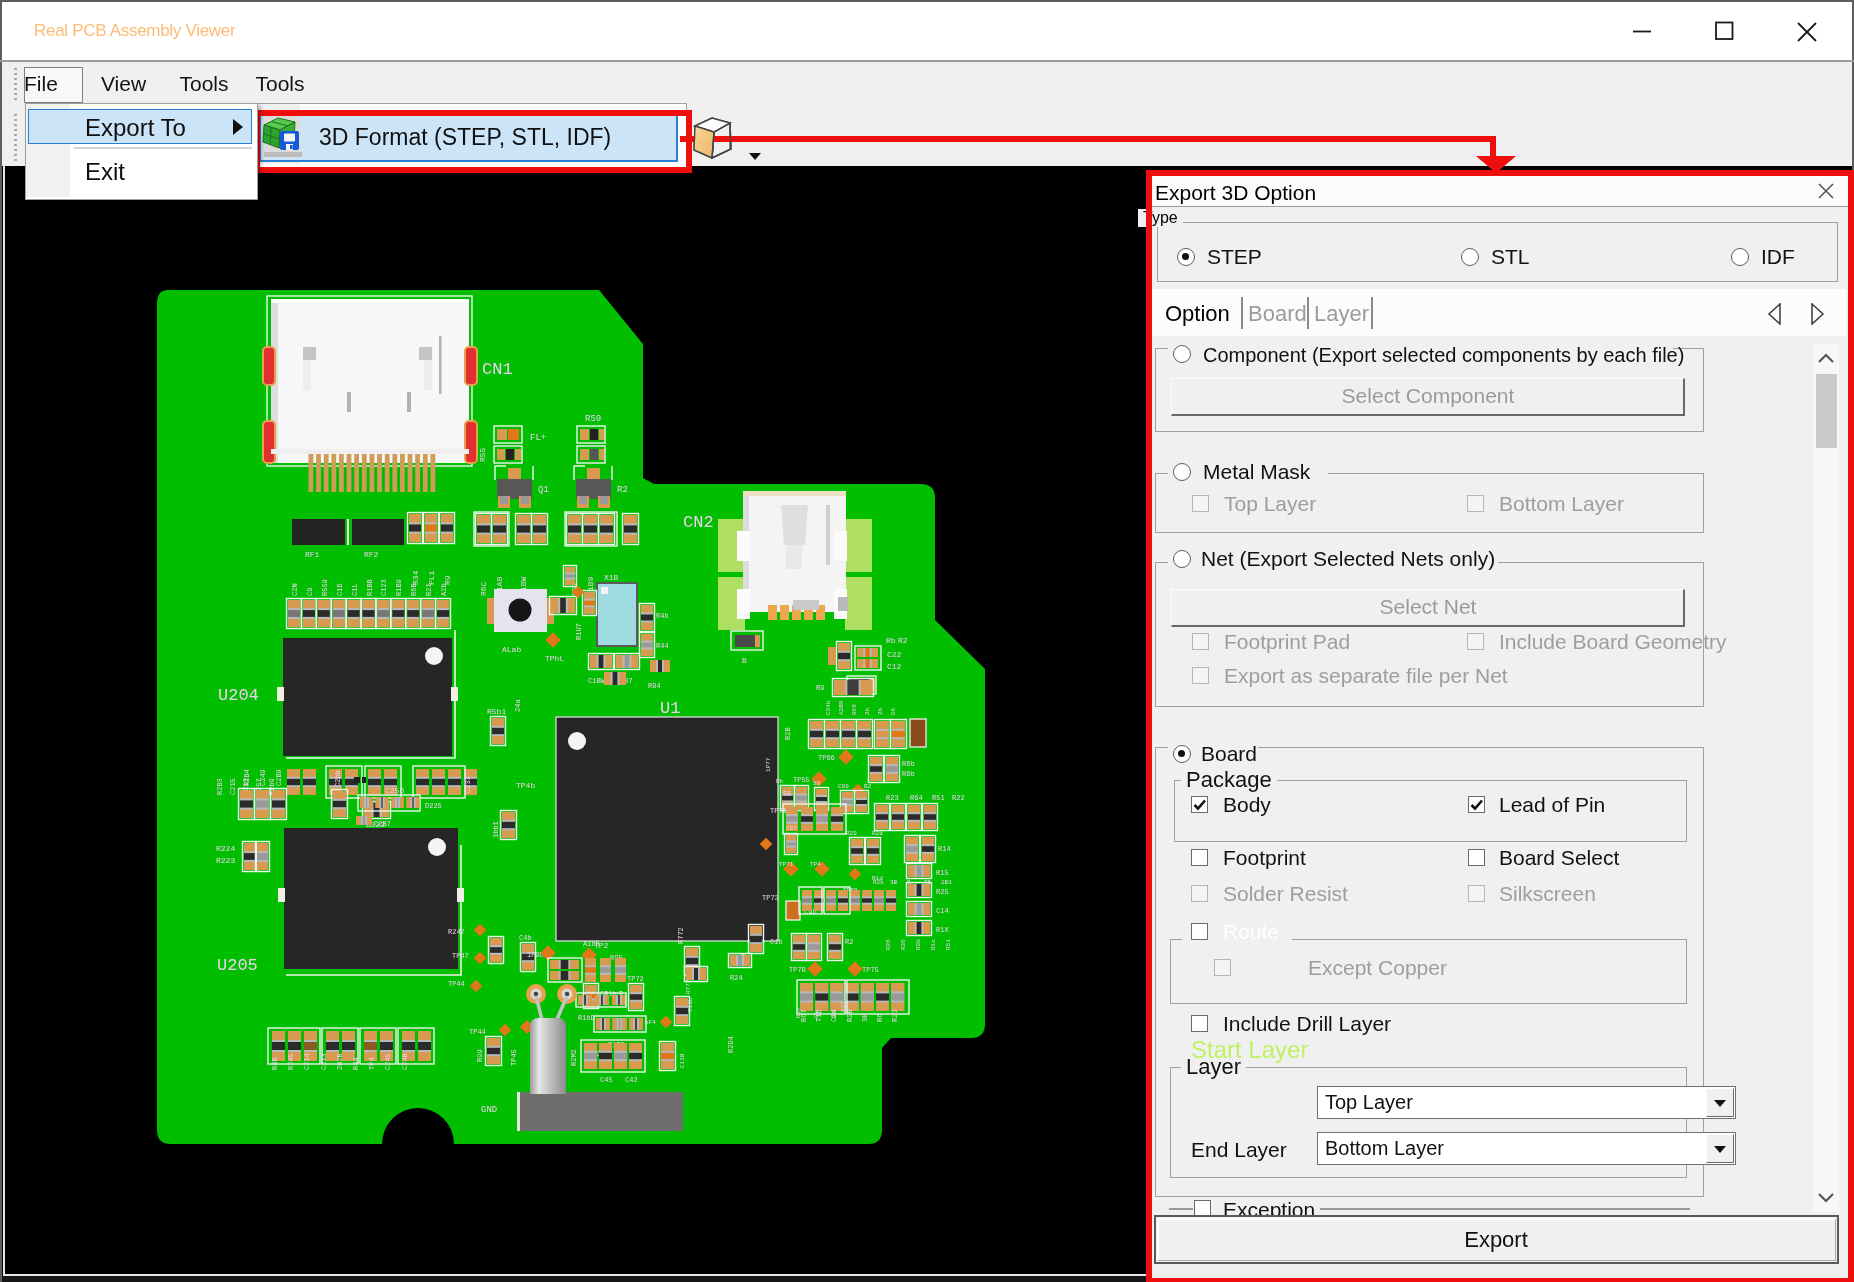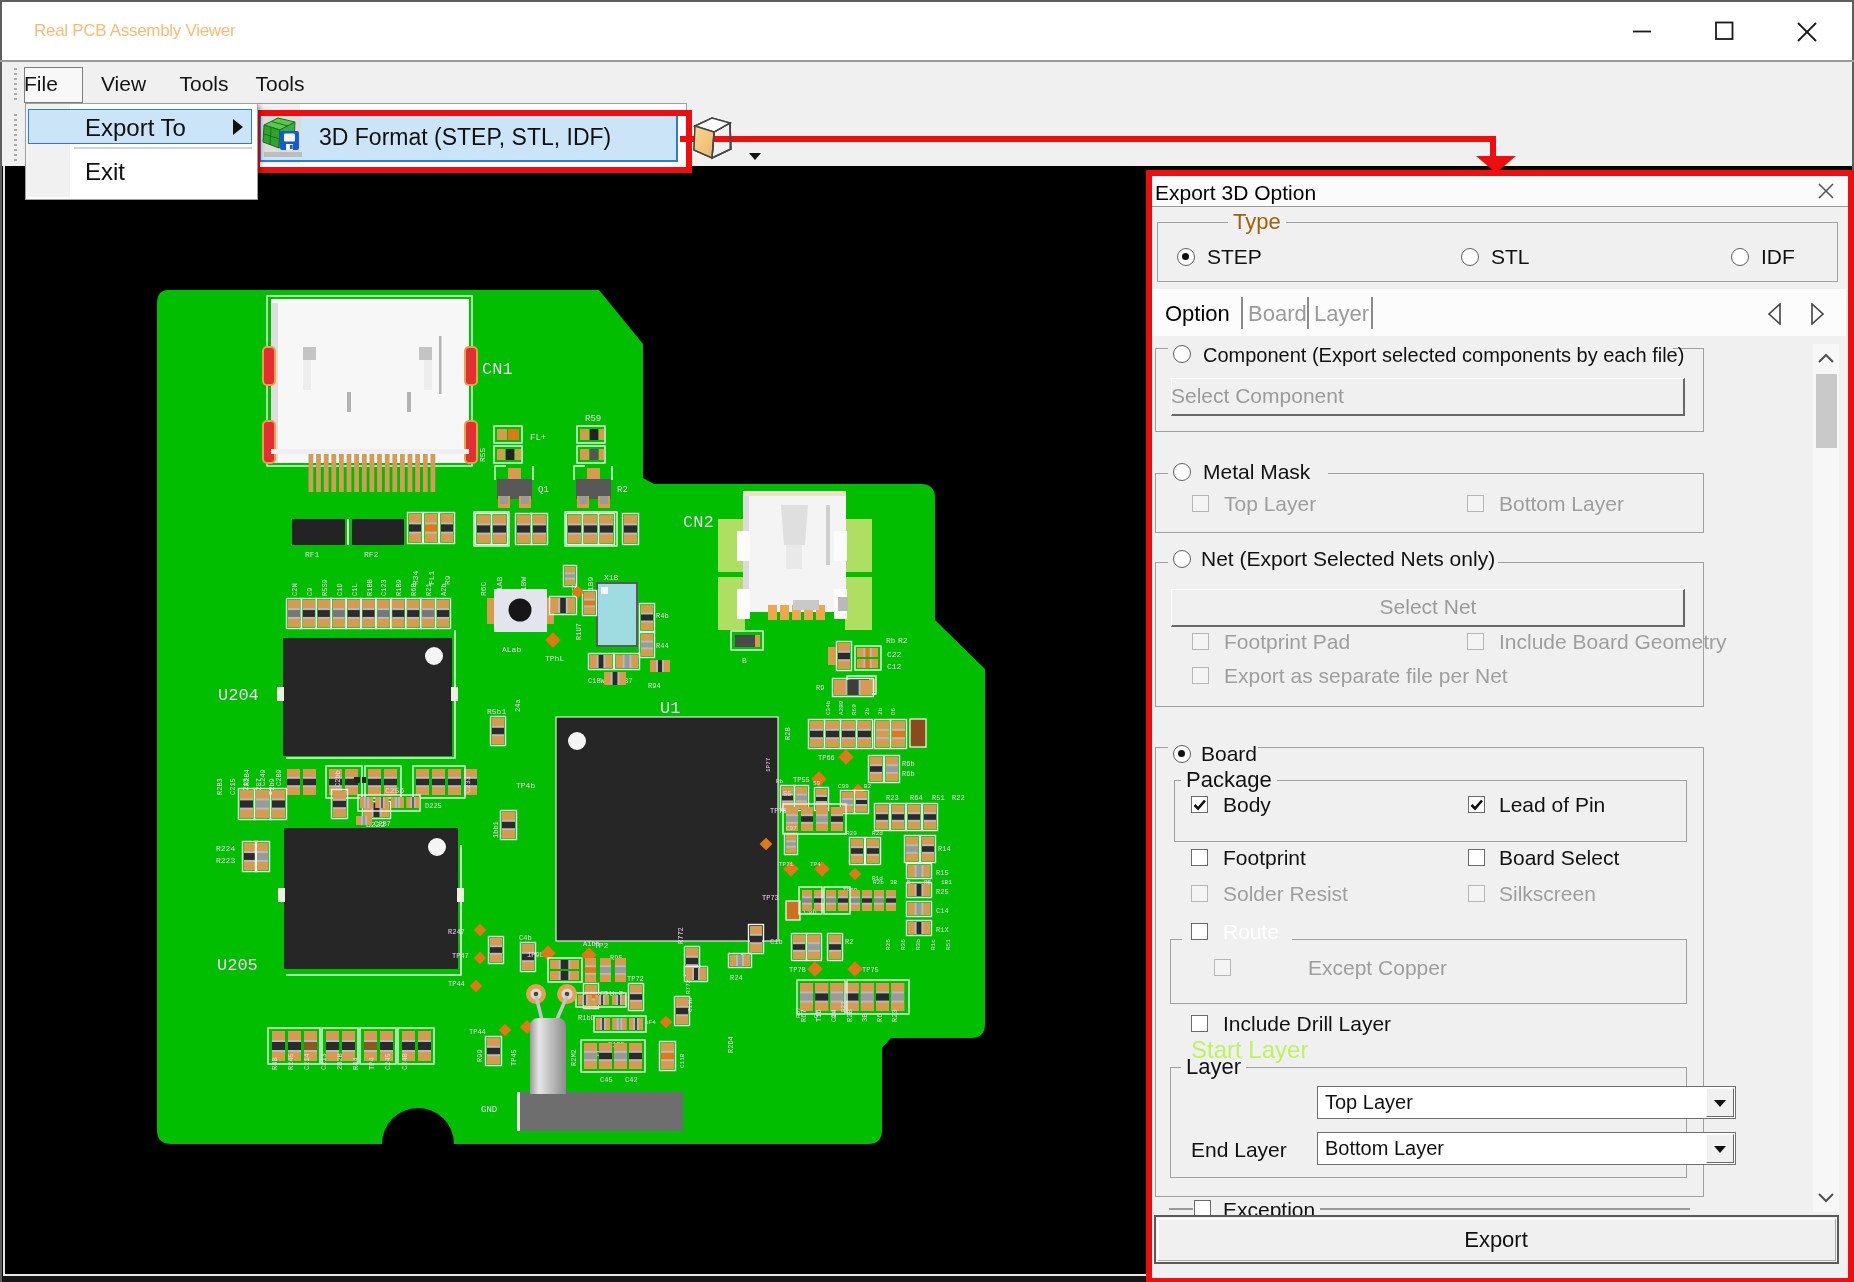--- a/index.html
+++ b/index.html
@@ -1326,21 +1326,21 @@
 <text x="845" y="1012" font-size="6" fill="#eed2ee" font-family="Liberation Mono, monospace" transform="rotate(-90 845 1012)">R23</text>
 </svg>
 <div class="abs" style="left:1146px;top:170px;width:708px;height:1112px;background:#f0f0f0"></div>
 <div class="abs" style="left:1152px;top:176px;width:696px;height:30px;background:#fbfbfb;border-bottom:1.5px solid #9a9a9a"></div>
 <div class="abs" style="left:1155px;top:181px;font-size:21px;color:#000;white-space:nowrap">Export 3D Option</div>
 <svg class="abs" style="left:1816px;top:181px" width="20" height="20" viewBox="0 0 20 20">
 <line x1="3" y1="3" x2="17" y2="17" stroke="#555" stroke-width="1.6"></line>
     <line x1="17" y1="3" x2="3" y2="17" stroke="#555" stroke-width="1.6"></line>
   </svg>
 <div class="abs" style="left:1157px;top:222px;width:679px;height:58px;border:1px solid #a0a0a0"></div>
-<div class="abs" style="left:1228px;top:209px;font-size:22px;color:#a16207;background:#f0f0f0;padding:0 5px;white-space:nowrap">Type</div>
+<div class="abs" style="left:1138px;top:209px;font-size:16px;color:#000000;background:#f0f0f0;padding:0 5px;white-space:nowrap">Type</div>
 <div class="abs" style="left:1177px;top:248px;width:16px;height:16px;border-radius:50%;background:#fff;border:1px solid #5e5e5e"></div>
 <div class="abs" style="left:1182px;top:253px;width:7px;height:7px;border-radius:50%;background:#111"></div>
 <div class="abs" style="left:1207px;top:245px;font-size:21px;color:#111;white-space:nowrap">STEP</div>
 <div class="abs" style="left:1461px;top:248px;width:16px;height:16px;border-radius:50%;background:#fff;border:1px solid #5e5e5e"></div>
 <div class="abs" style="left:1491px;top:245px;font-size:21px;color:#111;white-space:nowrap">STL</div>
 <div class="abs" style="left:1731px;top:248px;width:16px;height:16px;border-radius:50%;background:#fff;border:1px solid #5e5e5e"></div>
 <div class="abs" style="left:1761px;top:245px;font-size:21px;color:#111;white-space:nowrap">IDF</div>
 <div class="abs" style="left:1152px;top:289px;width:694px;height:47px;background:#fcfcfc"></div>
 <div class="abs" style="left:1165px;top:301px;font-size:22px;color:#000;white-space:nowrap">Option</div>
 <div class="abs" style="left:1241px;top:297px;width:1.5px;height:32px;background:#8a8a8a"></div>
@@ -1358,21 +1358,21 @@
   </svg>
 <div class="abs" style="left:1815.5px;top:374px;width:21px;height:74px;background:#c9c9c9"></div>
 <svg class="abs" style="left:1817px;top:1189px" width="18" height="16" viewBox="0 0 18 16">
     <polyline points="2,5 9,12 16,5" fill="none" stroke="#505050" stroke-width="2"></polyline>
   </svg>
 <div class="abs" style="left:1155px;top:348px;width:547px;height:82px;border:1px solid #a0a0a0"></div>
 <div class="abs" style="left:1168px;top:340px;width:505px;height:26px;background:#f0f0f0"></div>
 <div class="abs" style="left:1173px;top:345px;width:16px;height:16px;border-radius:50%;background:#fff;border:1px solid #5e5e5e"></div>
 <div class="abs" style="left:1203px;top:344px;font-size:20px;color:#111;white-space:nowrap">Component (Export selected components by each file)</div>
 <div class="abs" style="left:1171px;top:378px;width:514px;height:38px;background:#f0f0f0;border-top:1.5px solid #fdfdfd;border-left:1.5px solid #fdfdfd;border-right:2px solid #686868;border-bottom:2px solid #686868;box-sizing:border-box"></div>
-<div class="abs" style="left:1171px;top:378px;width:514px;height:38px;line-height:36px;text-align:left;font-size:21px;color:#9b9b9b">Select Component</div>
+<div class="abs" style="left:1171px;top:378px;width:514px;height:38px;line-height:36px;text-align:center;font-size:21px;color:#9b9b9b">Select Component</div>
 <div class="abs" style="left:1155px;top:473px;width:547px;height:58px;border:1px solid #a0a0a0"></div>
 <div class="abs" style="left:1168px;top:465px;width:160px;height:24px;background:#f0f0f0"></div>
 <div class="abs" style="left:1173px;top:463px;width:16px;height:16px;border-radius:50%;background:#fff;border:1px solid #5e5e5e"></div>
 <div class="abs" style="left:1203px;top:460px;font-size:21px;color:#111;white-space:nowrap">Metal Mask</div>
 <div class="abs" style="left:1192px;top:495px;width:15px;height:15px;background:#f4f4f4;border:1px solid #b6b6b6"></div>
 <div class="abs" style="left:1224px;top:492px;font-size:21px;color:#9e9e9e;white-space:nowrap">Top Layer</div>
 <div class="abs" style="left:1467px;top:495px;width:15px;height:15px;background:#f4f4f4;border:1px solid #b6b6b6"></div>
 <div class="abs" style="left:1499px;top:492px;font-size:21px;color:#9e9e9e;white-space:nowrap">Bottom Layer</div>
 <div class="abs" style="left:1155px;top:562px;width:547px;height:143px;border:1px solid #a0a0a0"></div>
 <div class="abs" style="left:1168px;top:552px;width:330px;height:26px;background:#f0f0f0"></div>

